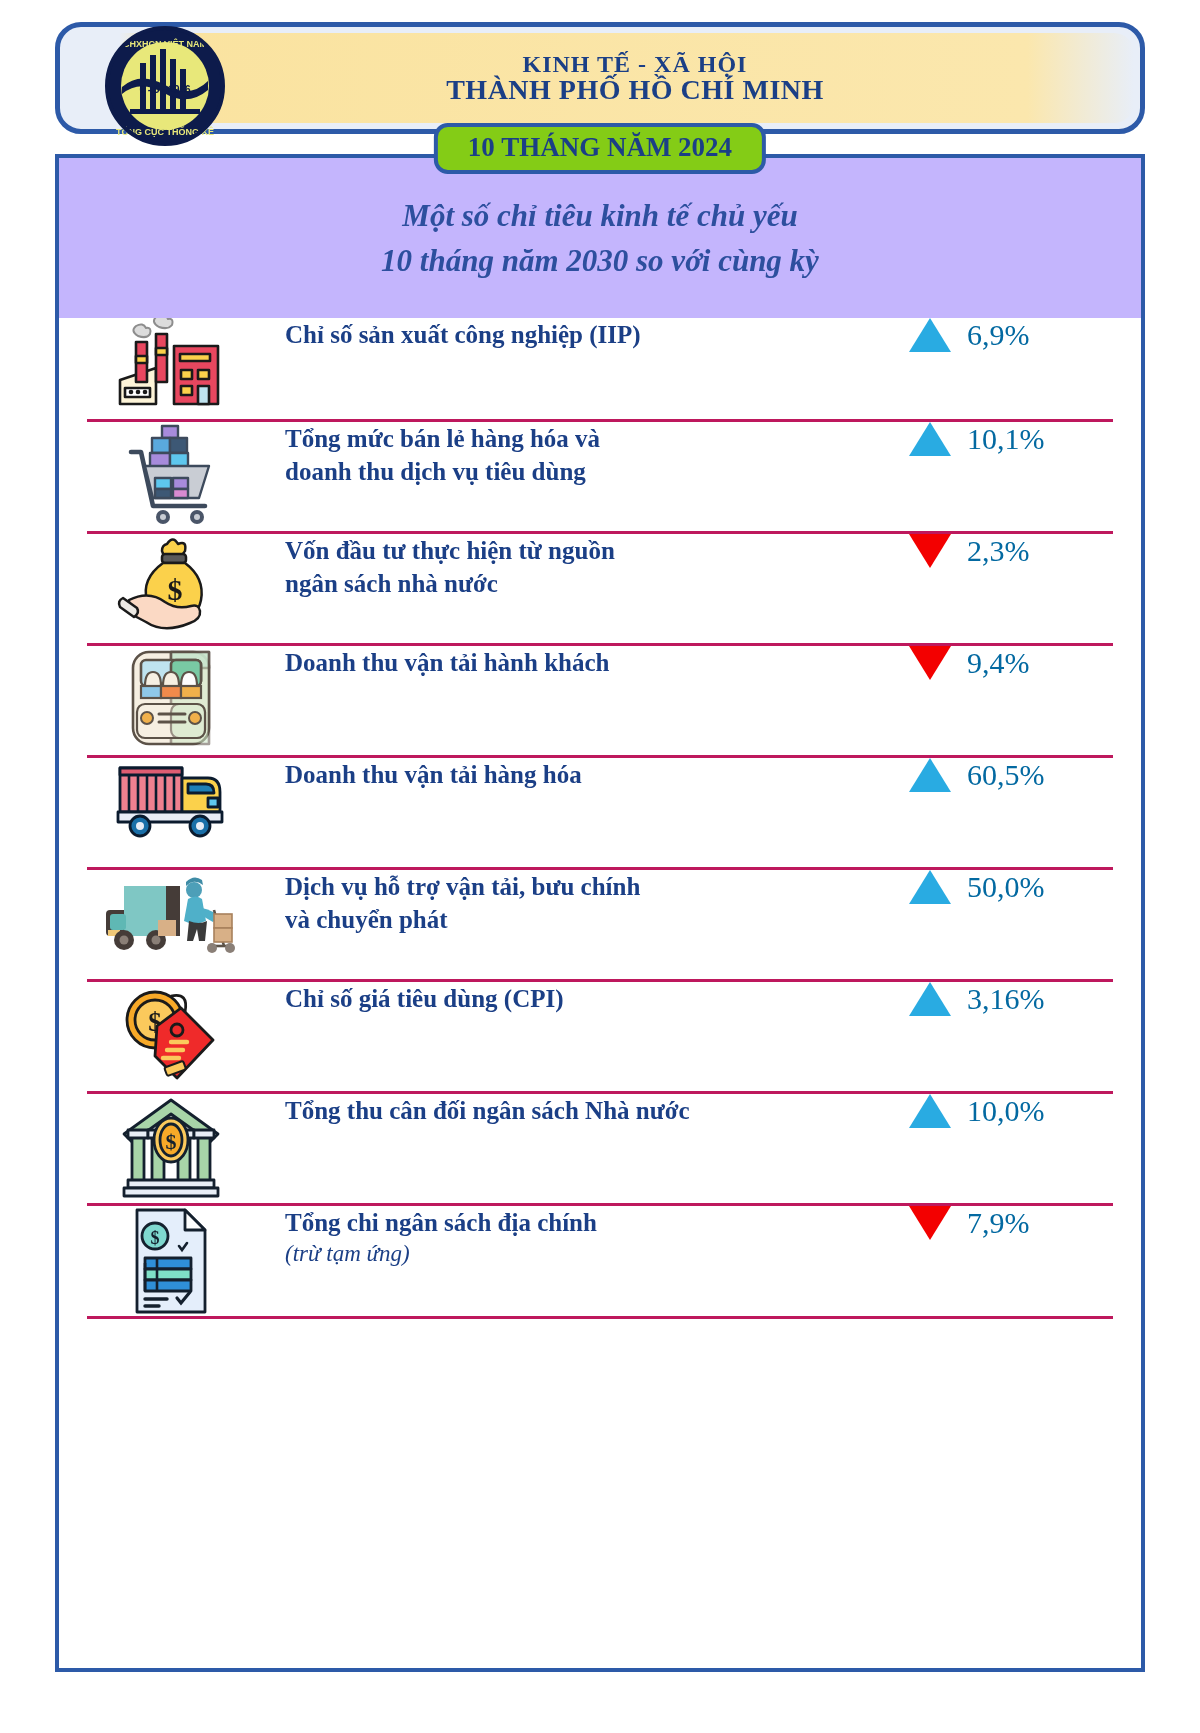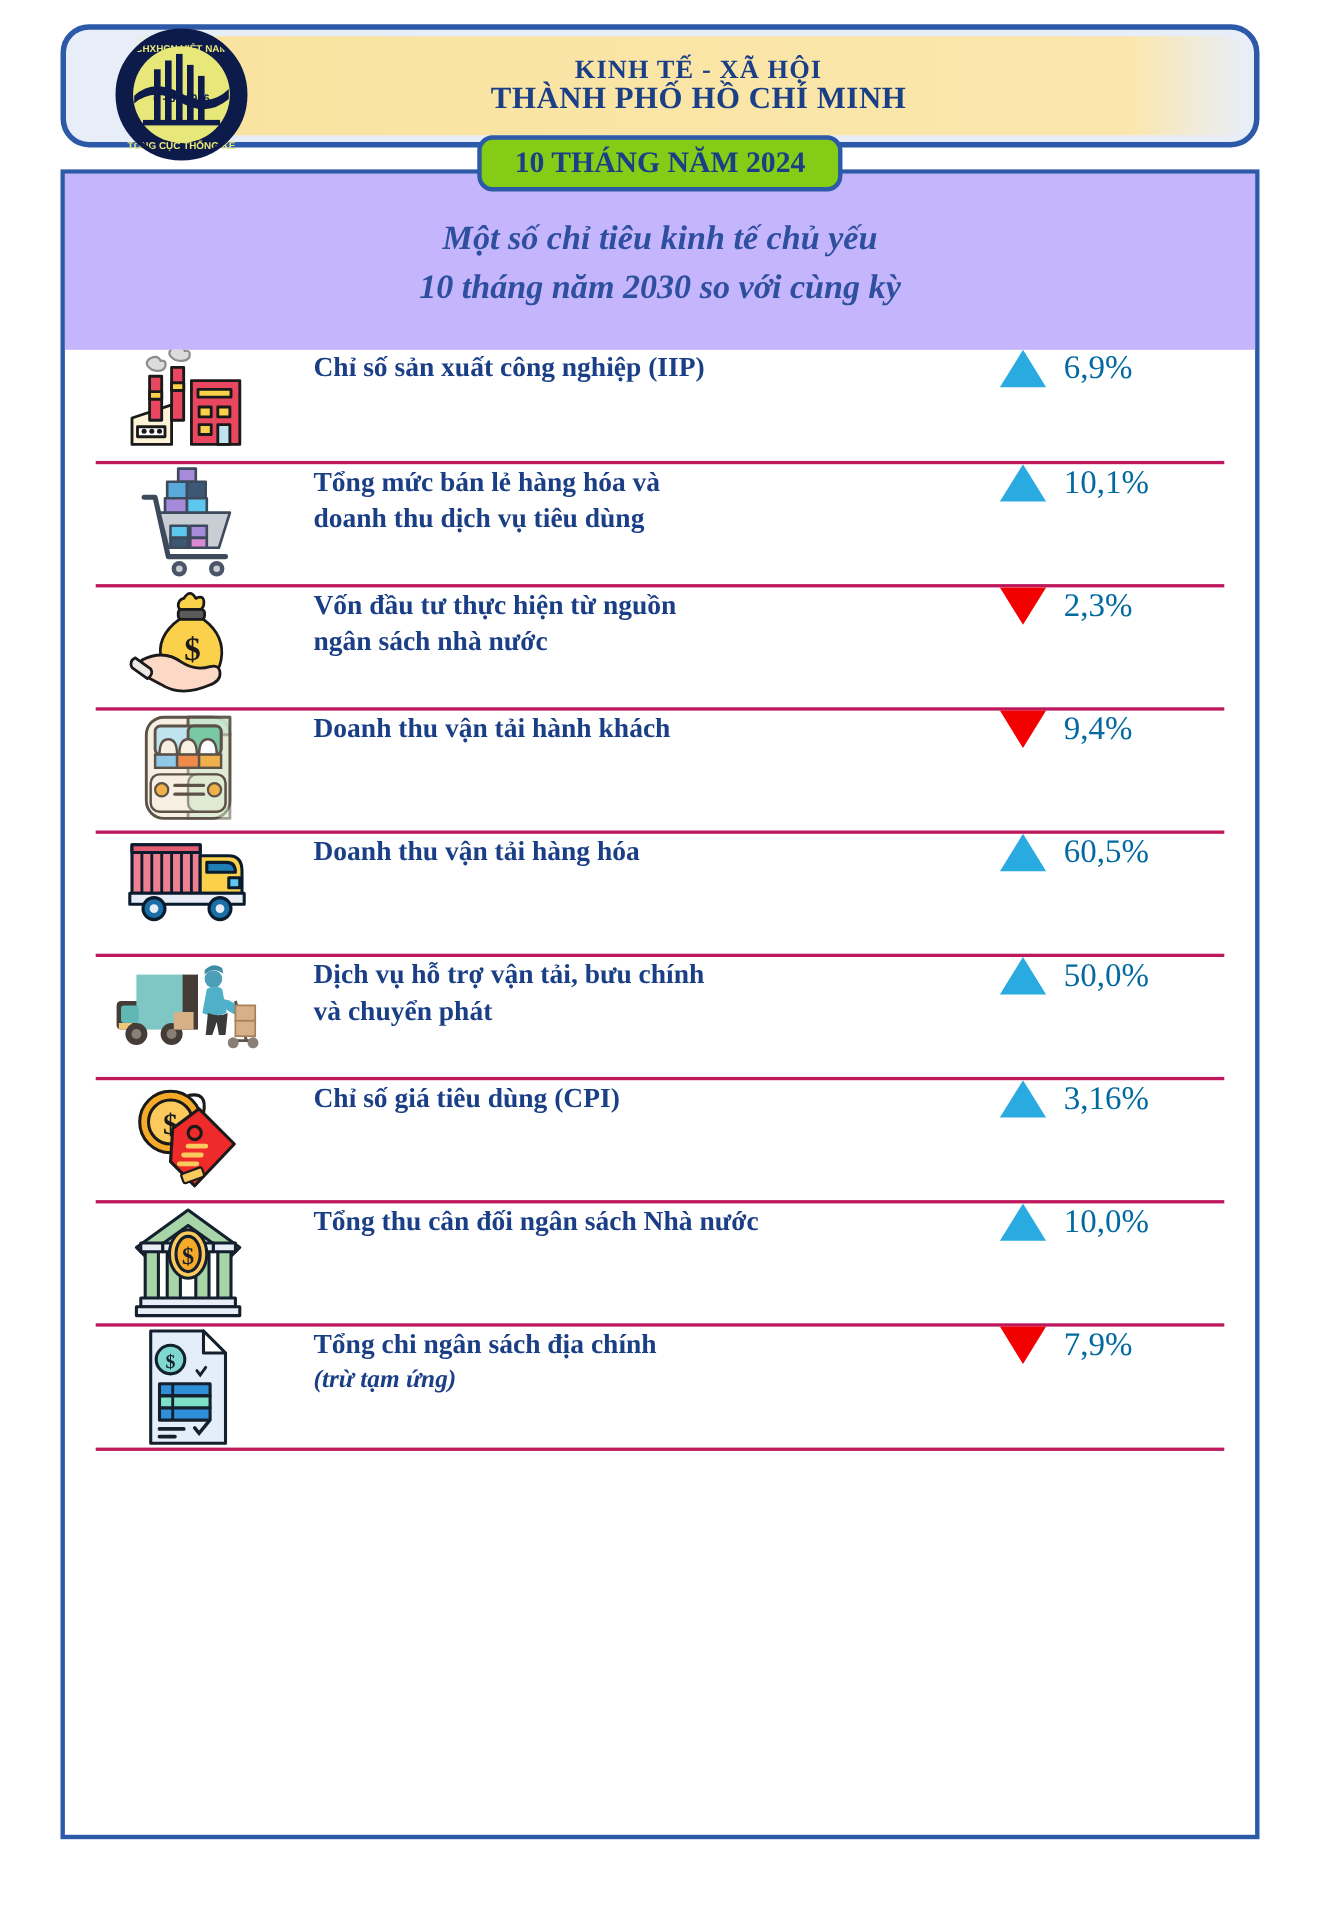--- a/index.html
+++ b/index.html
@@ -124,21 +124,21 @@
   .cell-label .lbl {
     font-family: "Liberation Serif", serif;
     font-weight: bold;
     font-size: 25px;
     color: #1b3f86;
     line-height: 1.32;
   }
   .cell-label .sub {
     font-family: "Liberation Serif", serif;
     font-style: italic;
-    font-weight: bold;
+    font-weight: normal;
     font-size: 23px;
     color: #1b3f86;
     display: block;
   }
   .cell-val {
     flex: 0 0 218px;
     display: flex;
     align-items: center;
     justify-content: flex-start;
     gap: 16px;

